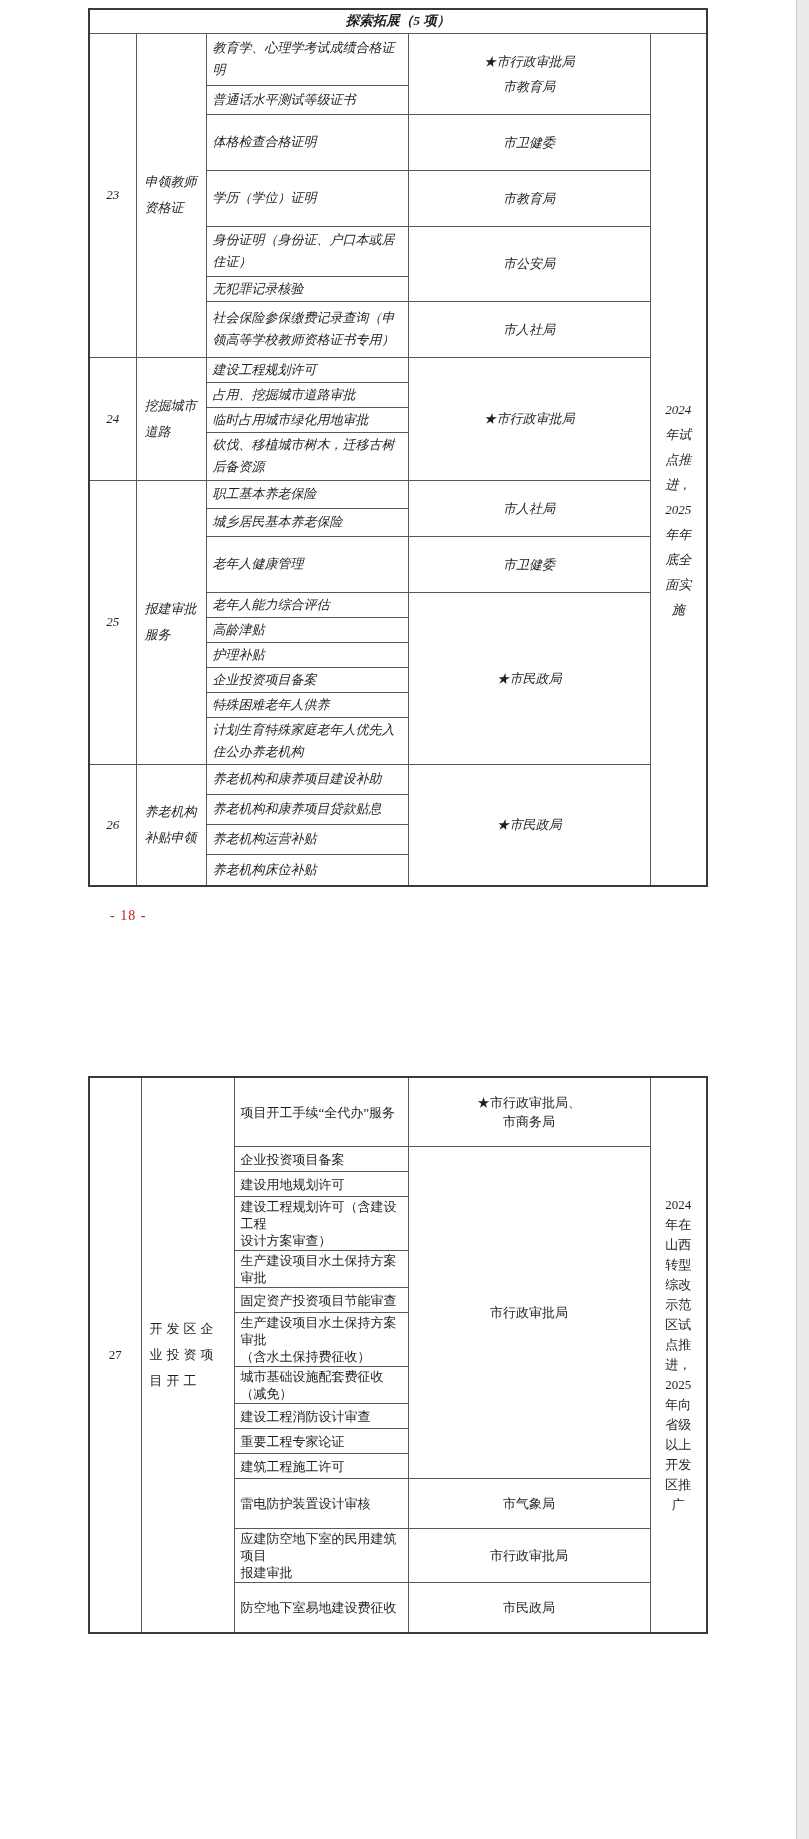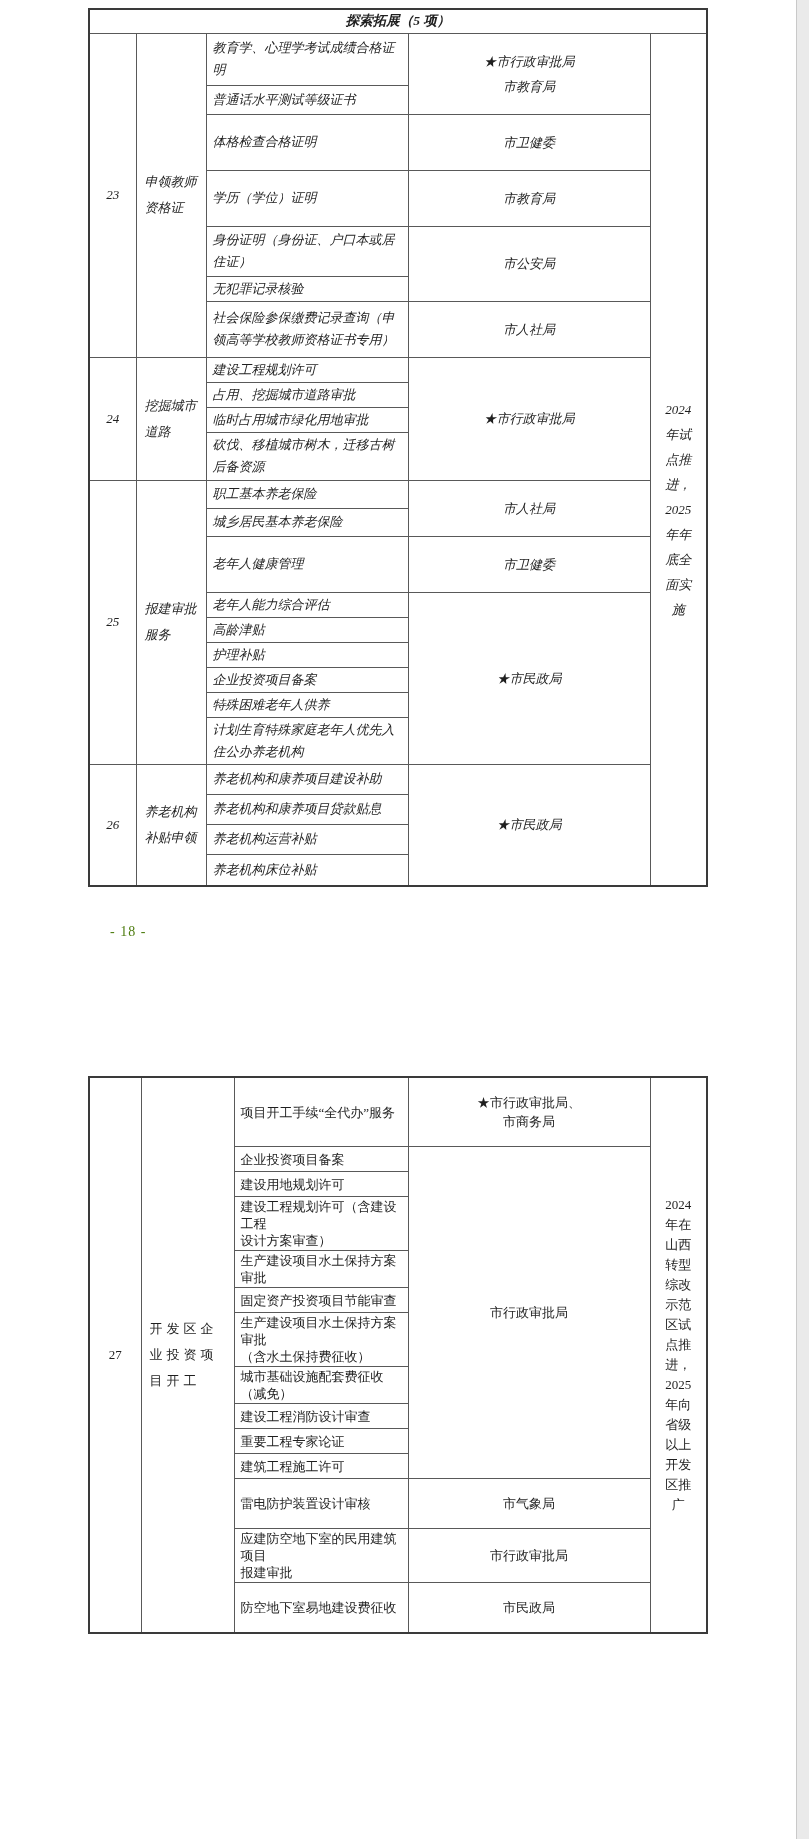--- a/index.html
+++ b/index.html
@@ -32,21 +32,21 @@
   #t2 td.org{line-height:19px;}
   td.remark{text-align:center;padding:8px;margin-left:16px;}
   .remark-inner{white-space:pre-line;line-height:25px;text-align:center;}
   #t1 .remark-inner{transform:translateY(50px);}
   #t2 .remark-inner{line-height:20px;}
   tr.rh24{height:24px;} tr.rh25{height:25px;} tr.rh30{height:30px;}
   tr.rh32{height:32px;padding-left:40px;} tr.rh33{height:33px;} tr.rh44{height:44px;}
   tr.rh48{height:48px;} tr.rh50{height:50px;margin-left:41px;}
   .page-number{
     position:absolute;left:110px;top:908px;width:80px;
-    font-size:14px;color:#4d7c0f;letter-spacing:1px;margin-top:16px;
+    font-size:14px;color:#b91c1c;letter-spacing:1px;
   }
 </style>
 </head>
 <body>
 
 <table class="doc-table" id="t1">
   <colgroup>
     <col style="width:47px">
       <col style="width:70px">
       <col style="width:202px">

